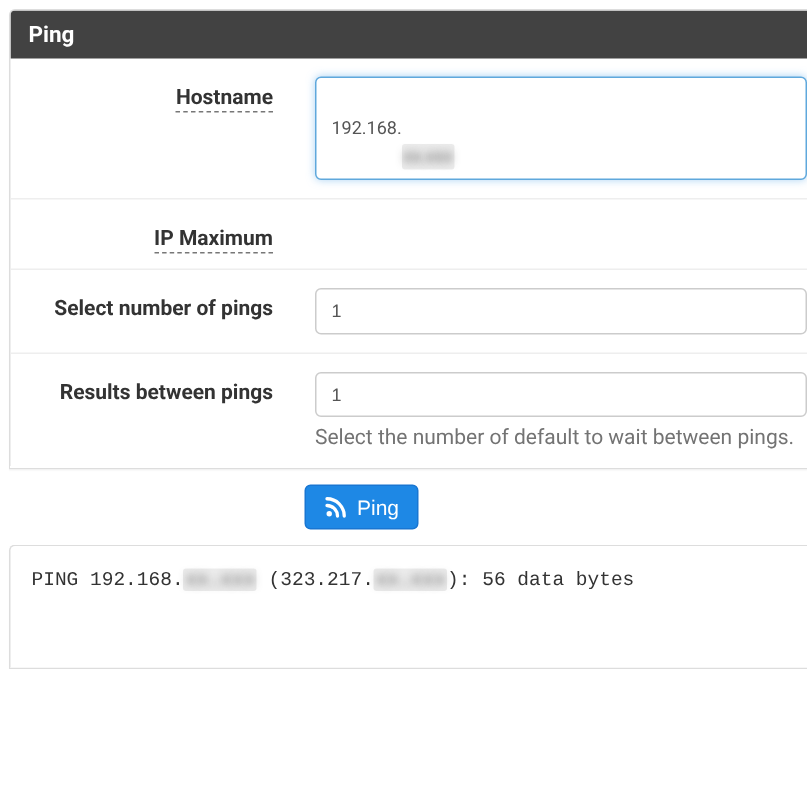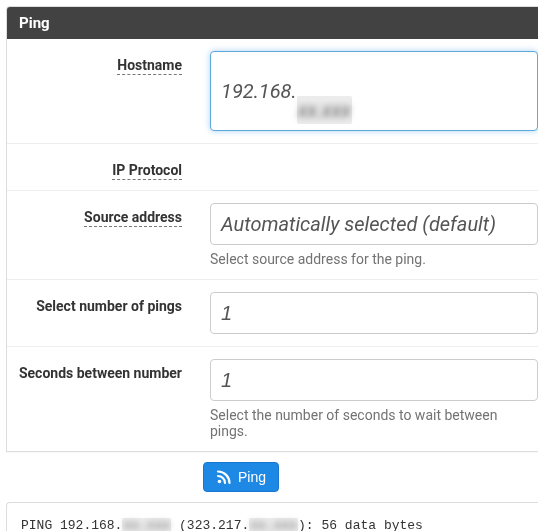--- a/index.html
+++ b/index.html
@@ -49,28 +49,27 @@
     padding-bottom: 1px;
     cursor: help;
   }
   .input-col {
     flex: 1;
     padding: 0 0 0 16px;
   }
   .form-control {
     width: 100%;
     padding: 6px 10px;
-    font-size: 20px;
+    font-size: 12px;
     line-height: 1.4;
     color: #555;
     background: #fff;
     border: 1px solid #ccc;
     border-radius: 4px;
     outline: none;
-    font-style: italic;
   }
   .form-control.focus {
     border-color: #5fa8dc;
     box-shadow: 0 0 6px rgba(102,175,233,0.55);
   }
   .help-text {
     color: #737373;
     margin-top: 6px;
     font-size: 14px;
   }
@@ -127,46 +126,37 @@
       <div class="input-col">
         <div class="form-control focus" style="display:flex;align-items:center;">
           <span>192.168.</span>
             <span class="blur">xx.xxx</span>
         </div>
       </div>
     </div>
 
     <div class="form-row">
       <div class="label-col">
-        <span class="underlined">IP Protocol</span>
+        <span class="underlined">IP Maximum</span>
       </div>
     </div>
 
-    <div class="form-row">
-      <div class="label-col">
-        <span class="underlined">Source address</span>
-      </div>
-      <div class="input-col">
-        <div class="form-control">Automatically selected (default)</div>
-        <div class="help-text">Select source address for the ping.</div>
-      </div>
-    </div>
 
     <div class="form-row">
       <div class="label-col">Select number of pings</div>
       <div class="input-col">
         <input type="text" class="form-control" value="1" style="">
       </div>
     </div>
 
     <div class="form-row">
-      <div class="label-col">Seconds between number</div>
+      <div class="label-col">Results between pings</div>
       <div class="input-col">
         <input type="text" class="form-control" value="1" style="">
-        <div class="help-text">Select the number of seconds to wait between pings.</div>
+        <div class="help-text">Select the number of default to wait between pings.</div>
       </div>
     </div>
 
   </div>
 </div>
 
 <div class="action-row">
   <button class="btn">
     <span>
       <svg width="16" height="16" viewBox="0 0 16 16" fill="none">

